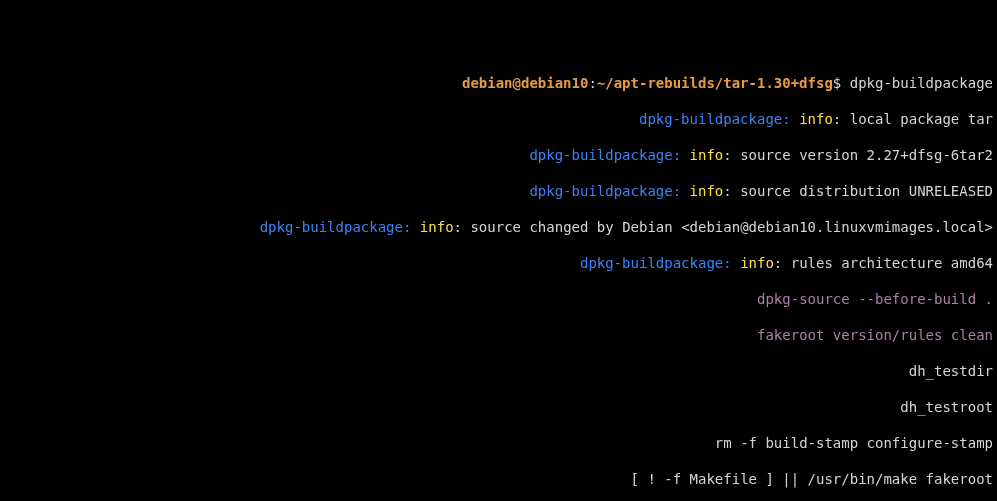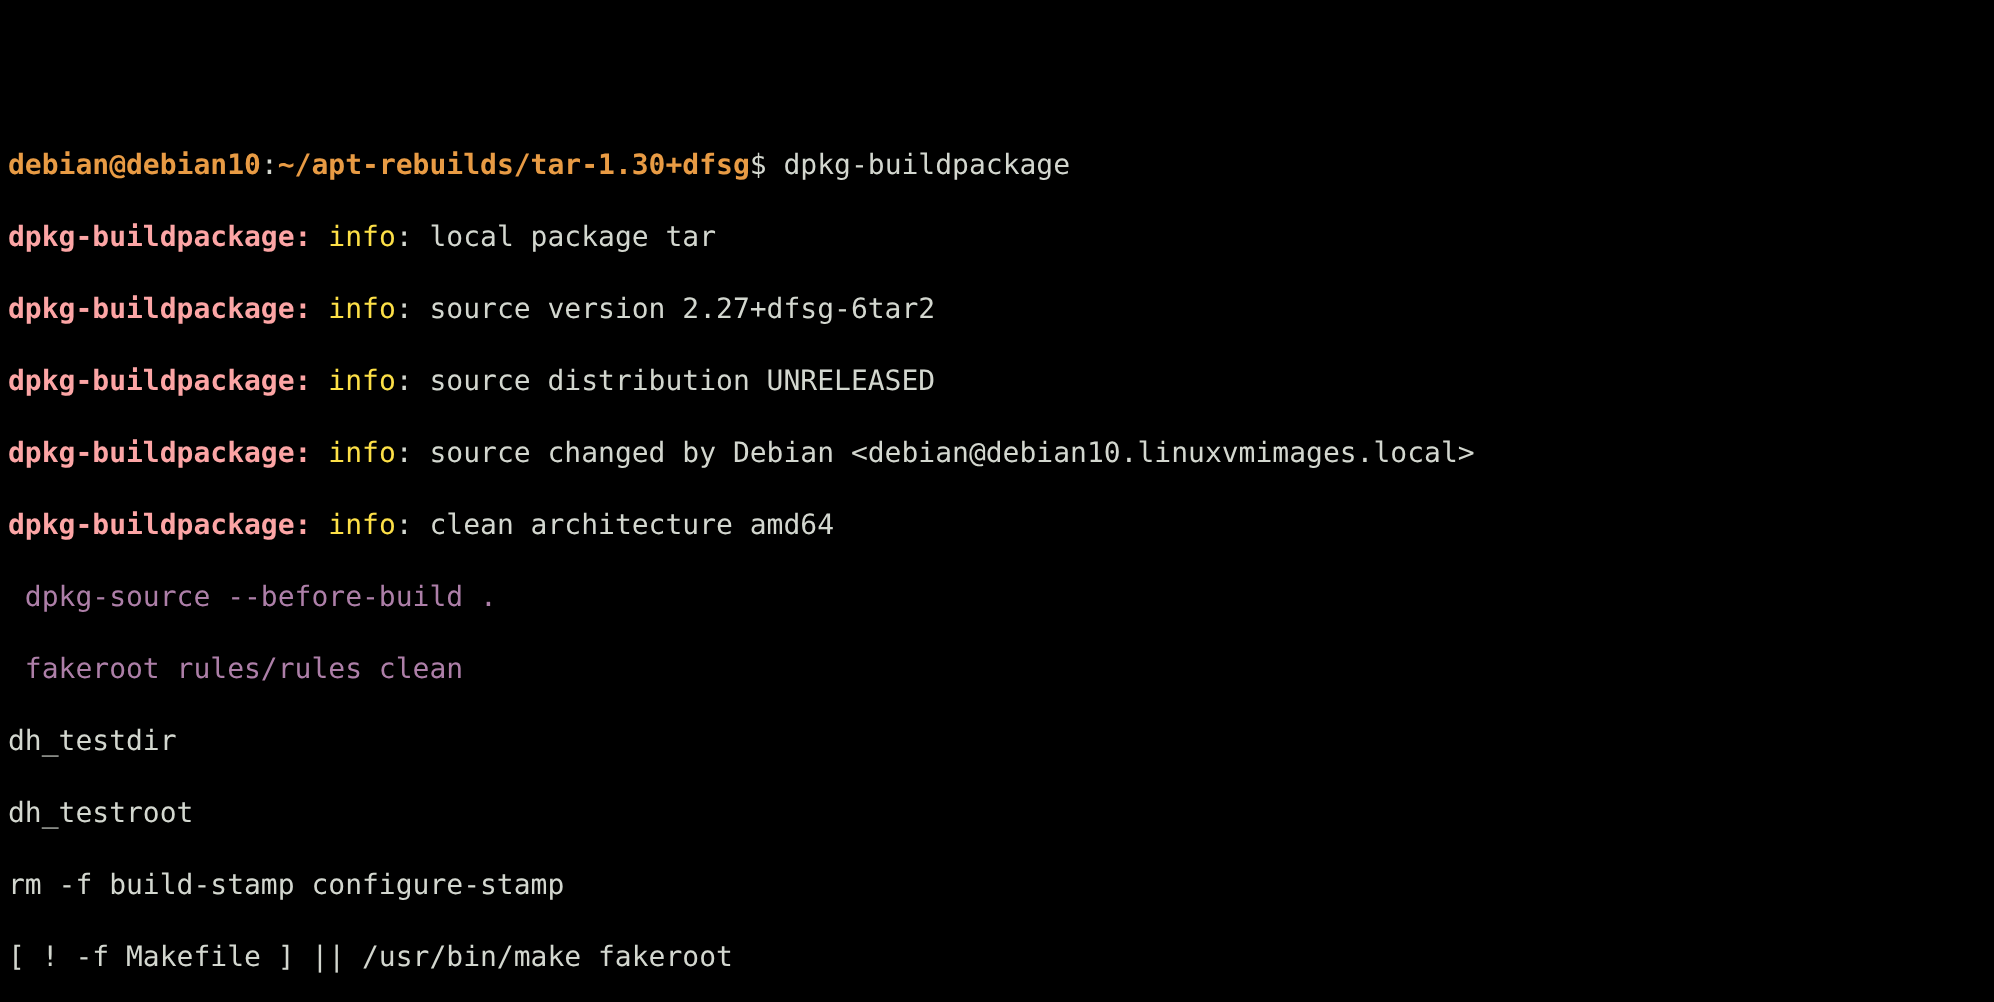--- a/index.html
+++ b/index.html
@@ -1,48 +1,48 @@
 <!DOCTYPE html>
 <html><head>
   <meta charset="utf-8">
   <style>
-    * { margin: 0; padding: 0; box-sizing: border-box; }
+    * { margin: 0; padding: 0; box-sizing: border-box; text-align: right; }
     body {
       background: #000;
       color: #fff;
       font-family: "DejaVu Sans Mono", "Liberation Mono", monospace;
       font-size: 14px;
       line-height: 18px;
       padding: 2px 4px;
       width: 997px;
       height: 501px;
       overflow: hidden;
       white-space: pre;
     }
     .line { display: block; }
     .orange { color: #e89b44; font-weight: bold; }
     .cwd { color: #e89b44; font-weight: bold; }
     .green { color: #fde047; }
-    .bold { font-weight: bold; color: #fca5a5; }
+    .bold { font-weight: normal; color: #3b82f6; }
     .magenta { color: #ad7fa8; font-weight: normal; }
     .normal { color: #d3d7cf; }
   </style>
 </head>
 <body>
 
 
 
 <span class="line"><span class="orange">debian@debian10</span><span class="normal">:</span><span class="cwd">~/apt-rebuilds/tar-1.30+dfsg</span><span class="normal">$ </span><span class="normal">dpkg-buildpackage</span></span>
 <span class="line"><span class="bold">dpkg-buildpackage: </span><span class="green">info</span><span class="normal">: local package tar</span></span>
 <span class="line"><span class="bold">dpkg-buildpackage: </span><span class="green">info</span><span class="normal">: source version 2.27+dfsg-6tar2</span></span>
 <span class="line"><span class="bold">dpkg-buildpackage: </span><span class="green">info</span><span class="normal">: source distribution UNRELEASED</span></span>
 <span class="line"><span class="bold">dpkg-buildpackage: </span><span class="green">info</span><span class="normal">: source changed by Debian &lt;debian@debian10.linuxvmimages.local&gt;</span></span>
-<span class="line"><span class="bold">dpkg-buildpackage: </span><span class="green">info</span><span class="normal">: clean architecture amd64</span></span>
+<span class="line"><span class="bold">dpkg-buildpackage: </span><span class="green">info</span><span class="normal">: rules architecture amd64</span></span>
 <span class="line magenta"> dpkg-source --before-build .</span>
-<span class="line magenta"> fakeroot rules/rules clean</span>
+<span class="line magenta"> fakeroot version/rules clean</span>
 <span class="line normal">dh_testdir</span>
 <span class="line normal">dh_testroot</span>
 <span class="line normal">rm -f build-stamp configure-stamp</span>
 <span class="line normal">[ ! -f Makefile ] || /usr/bin/make fakeroot</span>
 
 
 
 
 
 

